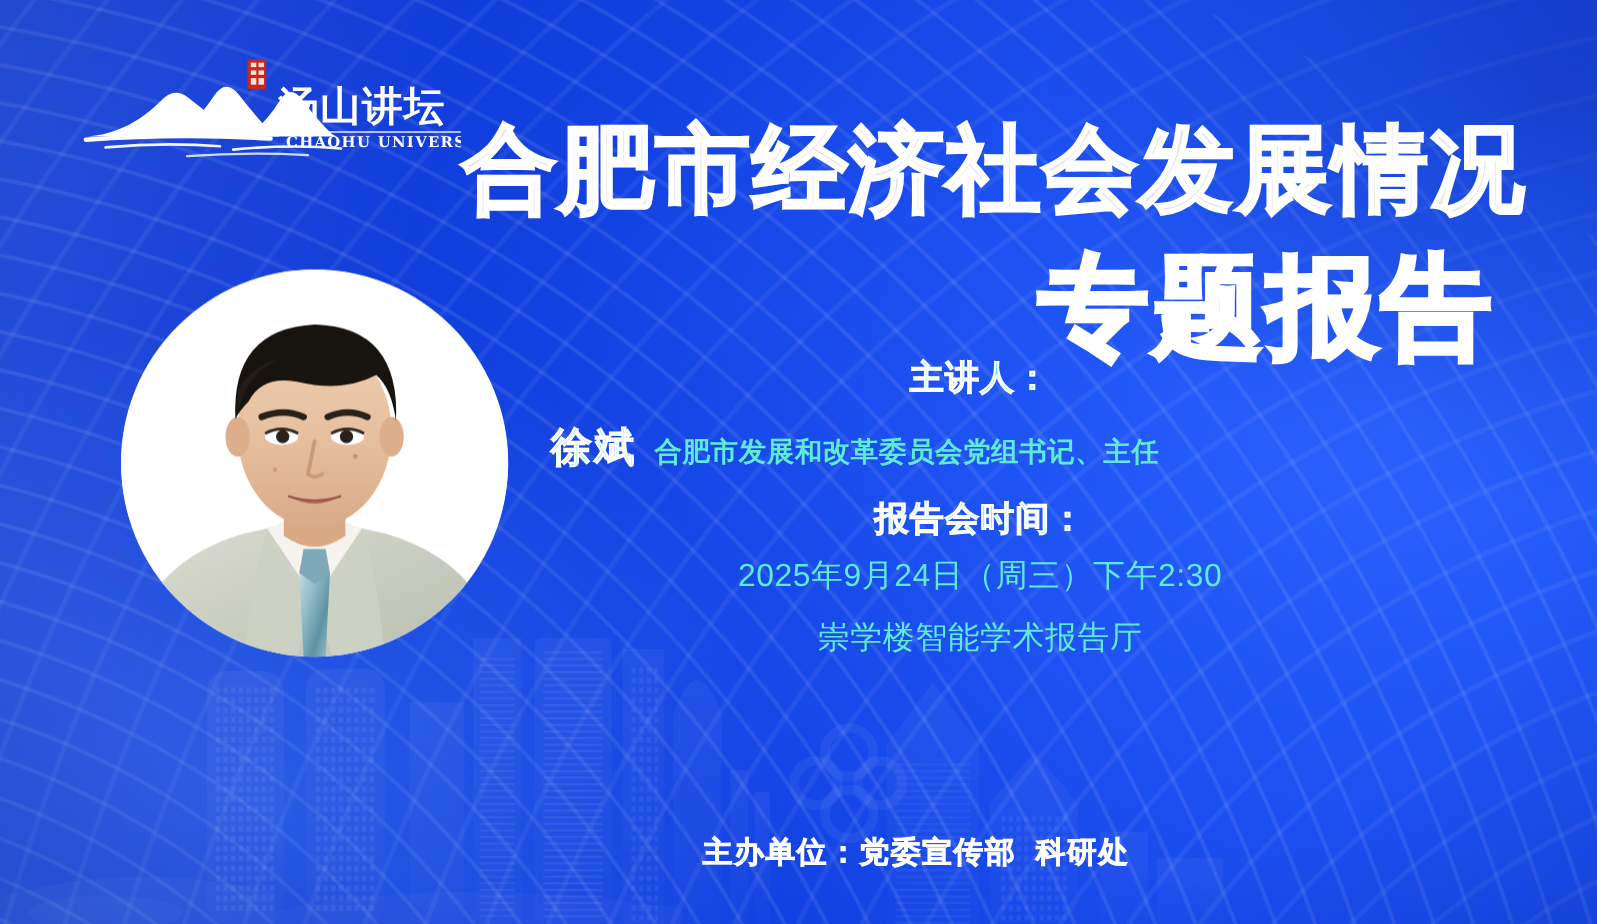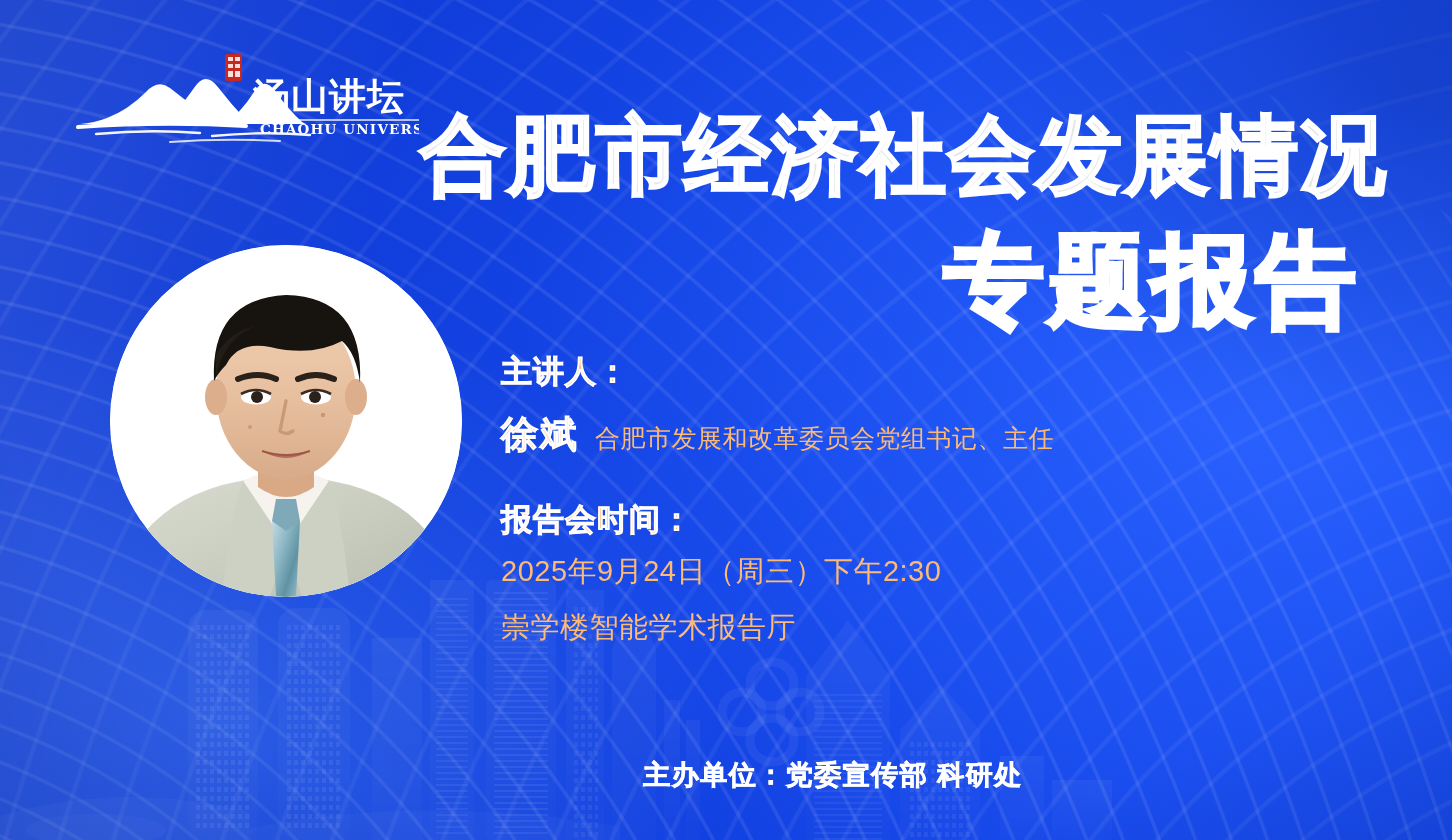--- a/index.html
+++ b/index.html
@@ -93,41 +93,41 @@
   }
   .h-sub {
     margin-top:32px;
     font-size:100px; line-height:1.0; font-weight:900;
     color:#fff; letter-spacing:4px;
     -webkit-text-stroke:4px #fff;
     white-space:nowrap;
   }
 
   
-  .info { position:absolute; left:501px; top:353px; width:780px; color:#fdba74; }
+  .info { position:absolute; left:501px; top:325px; width:780px; color:#5eead4;text-align:center; }
   .lbl {
     font-size:31px; font-weight:900; letter-spacing:1px;
     -webkit-text-stroke:.9px #fff; line-height:1.2;
   }
   .row-speaker { display:flex; align-items:baseline; gap:16px; margin-top:20px; }
   .sp-name {
     font-size:37px; font-weight:900; letter-spacing:2px;
     -webkit-text-stroke:1px #fff;
   }
-  .sp-title { font-size:25px; font-weight:400; letter-spacing:.5px; }
-  .lbl-time { margin-top:41px; }
+  .sp-title { font-size:25px; font-weight:700; letter-spacing:.5px; }
+  .lbl-time { margin-top:21px; }
   .val { font-size:29px; font-weight:400; letter-spacing:.5px; margin-top:14px; }
   .lbl-place { margin-top:22px; }
   .val-place { font-size:29px; font-weight:400; letter-spacing:.5px; margin-top:16px; }
 
   
   .footer {
     position:absolute; left:0; right:0; top:757px;
     text-align:center; color:#fff;
-    font-size:27px; font-weight:900; letter-spacing:1.5px;
+    font-size:27px; font-weight:900; letter-spacing:1.5px;font-family:Liberation Mono, monospace;
     -webkit-text-stroke:.7px #fff;
   }
   .footer span { margin-left:214px; }
 </style>
 </head>
 <body>
 
 <div id="poster">
 
   <div class="bg-base"></div>

